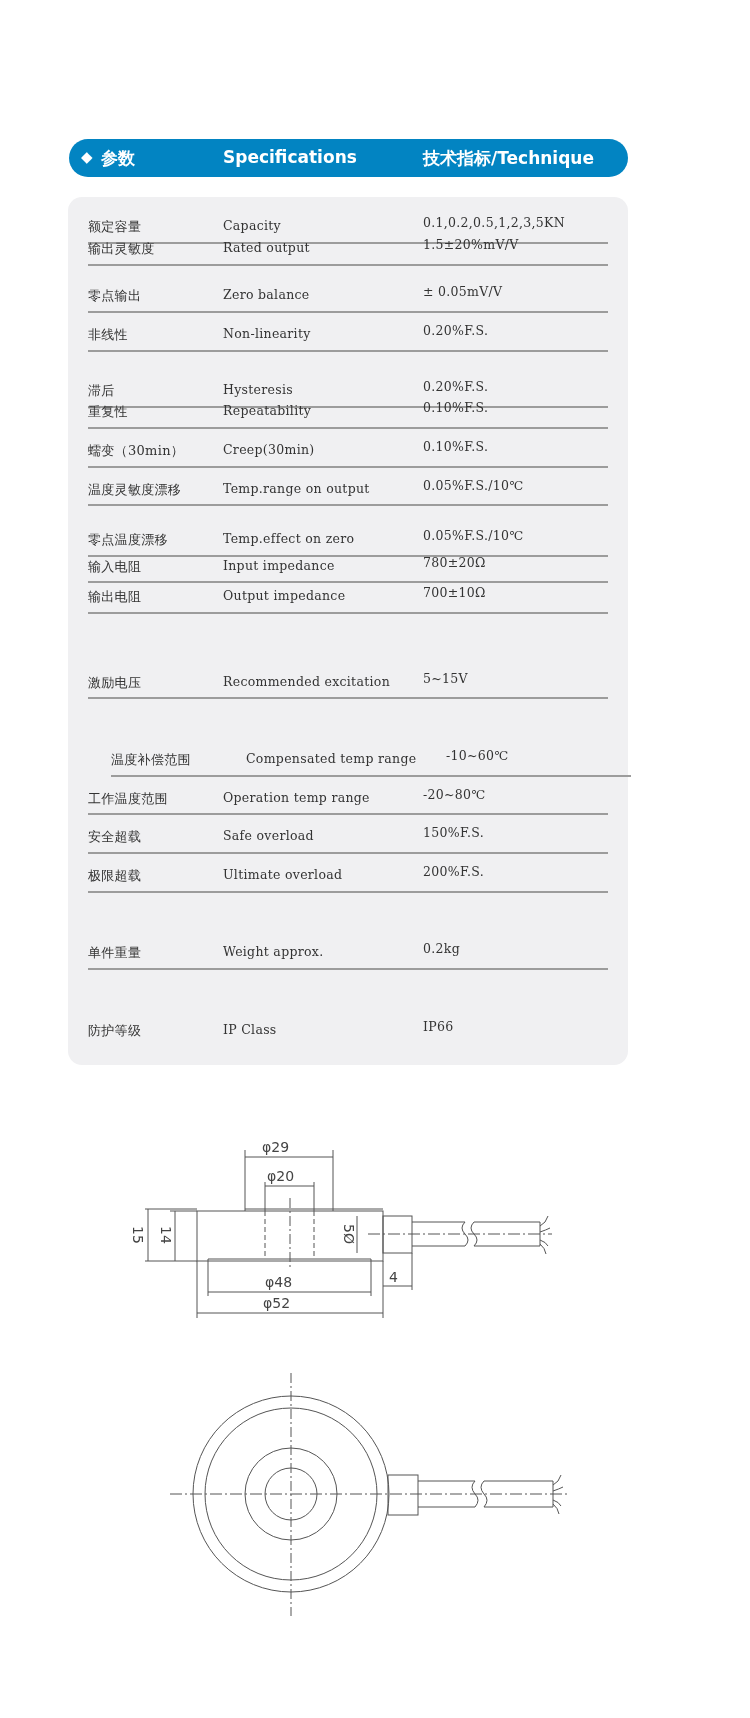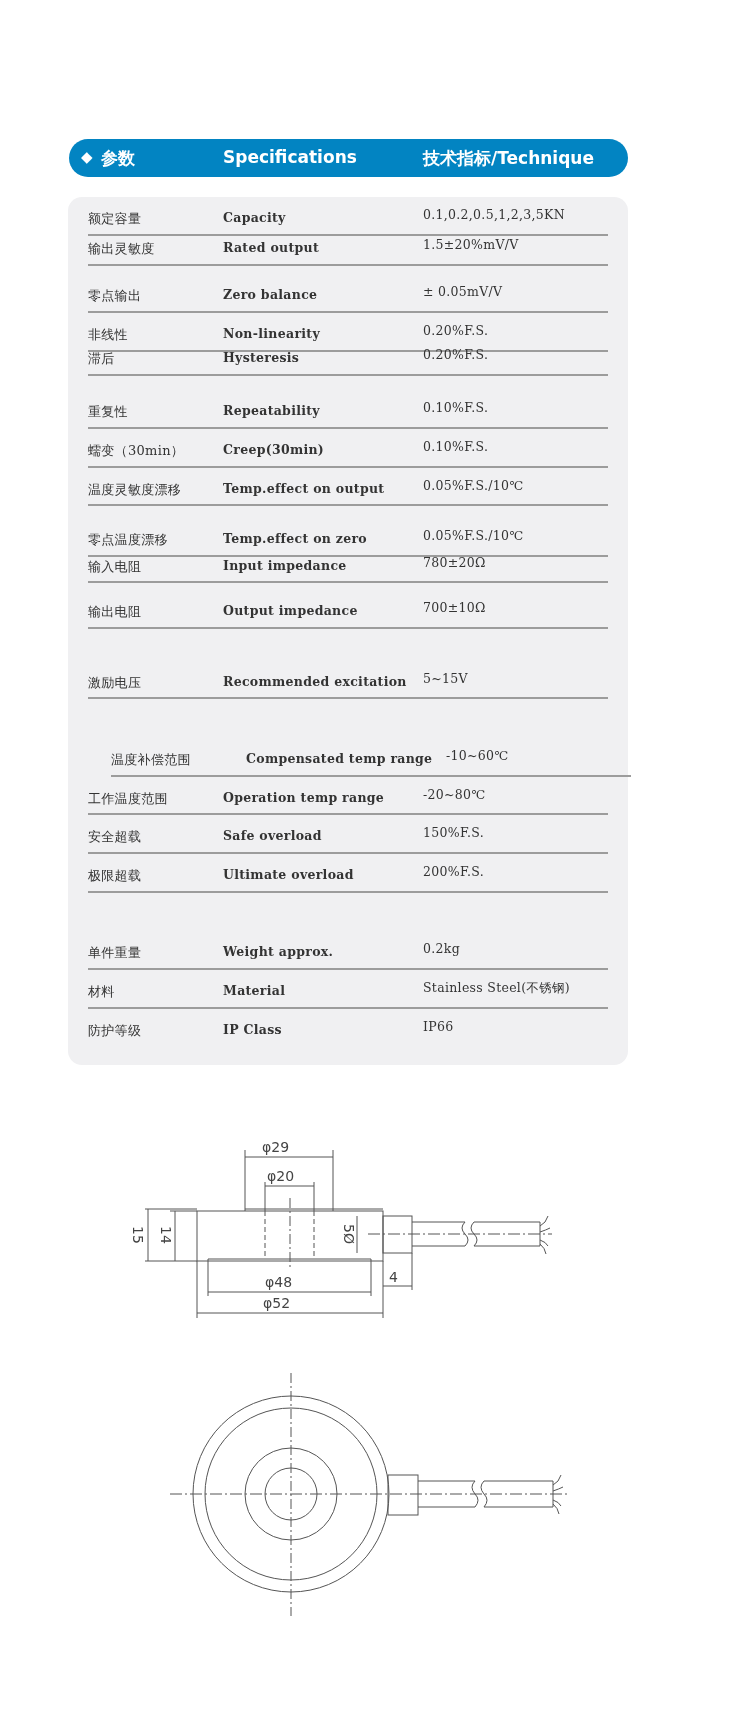--- a/index.html
+++ b/index.html
@@ -18,36 +18,36 @@
     position:absolute; left:68px; top:197px; width:560px; height:868px;
     background:#f0f0f2; border-radius:14px;
   }
   .row {
     position:absolute; left:20px; width:520px; height:38.65px;
     font-family:"DejaVu Serif", serif; font-size:12.5px; color:#333;
   }
   .row .line { position:absolute; left:0; right:0; bottom:0; height:2px; background:#9c9c9c; }
   .row span { position:absolute; top:13px; white-space:nowrap; letter-spacing:0.3px; }
   .c-cn { left:0; font-size:13px; }
-  .c-en { left:135px;font-weight:bold; }
+  .c-en { left:135px; }
   .c-val { left:335px; top:10px !important; }
   svg text { font-family:"DejaVu Sans", sans-serif; }
 </style>
 </head>
 <body>
 
 <div class="banner">
   <span class="b-diamond">◆</span>
   <span class="b-c1">参数</span>
   <span class="b-c2">Specifications</span>
   <span class="b-c3">技术指标/Technique</span>
 </div>
 
 <div class="panel" id="panel">
-    <div class="row" style="top: 0px;">
+    <div class="row" style="top: 8px;">
       <span class="c-cn">额定容量</span>
       <span class="c-en">Capacity</span>
       <span class="c-val">0.1,0.2,0.5,1,2,3,5KN</span>
       <div class="line"></div>
     </div>
     <div class="row" style="top: 30px;">
       <span class="c-cn">输出灵敏度</span>
       <span class="c-en">Rated output</span>
       <span class="c-val">1.5±20%mV/V</span>
       <div class="line"></div>
@@ -57,57 +57,57 @@
       <span class="c-en">Zero balance</span>
       <span class="c-val">± 0.05mV/V</span>
       <div class="line"></div>
     </div>
     <div class="row" style="top: 115.95px;">
       <span class="c-cn">非线性</span>
       <span class="c-en">Non-linearity</span>
       <span class="c-val">0.20%F.S.</span>
       <div class="line"></div>
     </div>
-    <div class="row" style="top: 140px;">
+    <div class="row" style="top: 172px;">
       <span class="c-cn">滞后</span>
       <span class="c-en">Hysteresis</span>
       <span class="c-val">0.20%F.S.</span>
       <div class="line"></div>
     </div>
     <div class="row" style="top: 193.25px;">
       <span class="c-cn">重复性</span>
       <span class="c-en">Repeatability</span>
       <span class="c-val">0.10%F.S.</span>
       <div class="line"></div>
     </div>
     <div class="row" style="top: 231.9px;">
       <span class="c-cn">蠕变（30min）</span>
       <span class="c-en">Creep(30min)</span>
       <span class="c-val">0.10%F.S.</span>
       <div class="line"></div>
     </div>
     <div class="row" style="top: 270.55px;">
       <span class="c-cn">温度灵敏度漂移</span>
-      <span class="c-en">Temp.effect on output</span>
+      <span class="c-en">Temp.range on output</span>
       <span class="c-val">0.05%F.S./10℃</span>
       <div class="line"></div>
     </div>
     <div class="row" style="top: 291px; margin-top: 30px;">
       <span class="c-cn">零点温度漂移</span>
       <span class="c-en">Temp.effect on zero</span>
       <span class="c-val">0.05%F.S./10℃</span>
       <div class="line"></div>
     </div>
     <div class="row" style="top: 347.85px;">
       <span class="c-cn">输入电阻</span>
       <span class="c-en">Input impedance</span>
       <span class="c-val">780±20Ω</span>
       <div class="line"></div>
     </div>
-    <div class="row" style="top: 393px;">
+    <div class="row" style="top: 378px;">
       <span class="c-cn">输出电阻</span>
       <span class="c-en">Output impedance</span>
       <span class="c-val">700±10Ω</span>
       <div class="line"></div>
     </div>
     <div class="row" style="top: 463.8px;">
       <span class="c-cn">激励电压</span>
       <span class="c-en">Recommended excitation</span>
       <span class="c-val">5~15V</span>
       <div class="line"></div>
@@ -133,26 +133,20 @@
     <div class="row" style="top: 657.05px;">
       <span class="c-cn">极限超载</span>
       <span class="c-en">Ultimate overload</span>
       <span class="c-val">200%F.S.</span>
       <div class="line"></div>
     </div>
     <div class="row" style="top: 734.35px;">
       <span class="c-cn">单件重量</span>
       <span class="c-en">Weight approx.</span>
       <span class="c-val">0.2kg</span>
-      <div class="line"></div>
-    </div>
-    <div class="row" style="top: 773px;">
-      <span class="c-cn">材料</span>
-      <span class="c-en">Material</span>
-      <span class="c-val">Stainless Steel(不锈钢)</span>
       <div class="line"></div>
     </div>
     <div class="row" style="top: 811.65px;">
       <span class="c-cn">防护等级</span>
       <span class="c-en">IP Class</span>
       <span class="c-val">IP66</span>
     </div>
   </div>
 
 <svg style="position:absolute;left:0;top:1100px" width="750" height="240" viewBox="0 1100 750 240">

